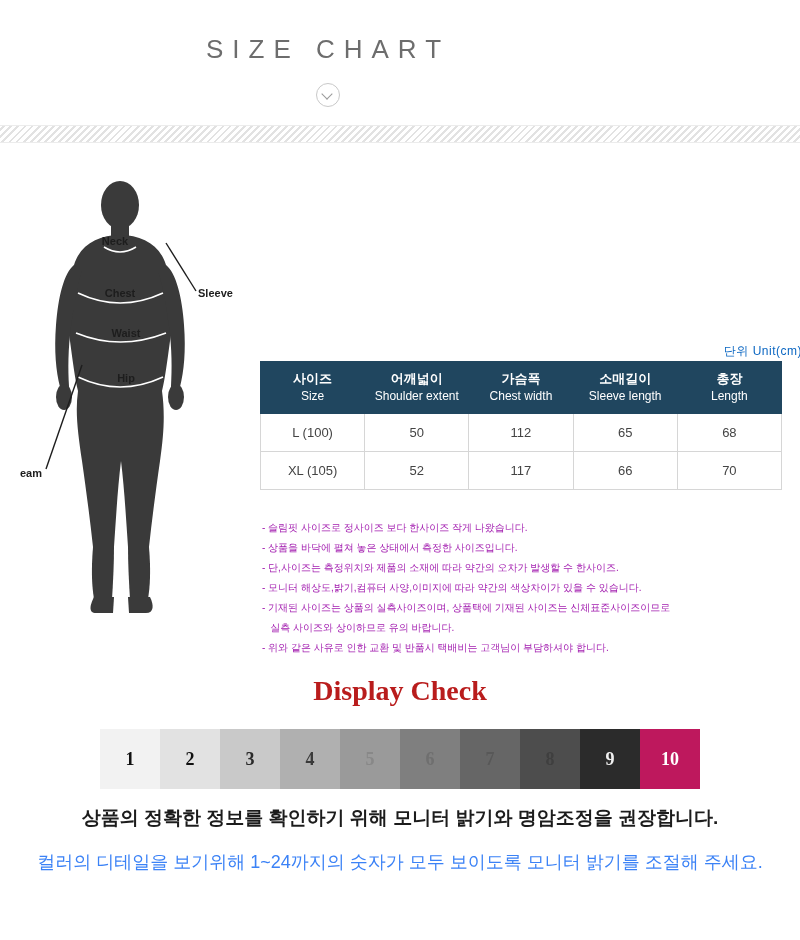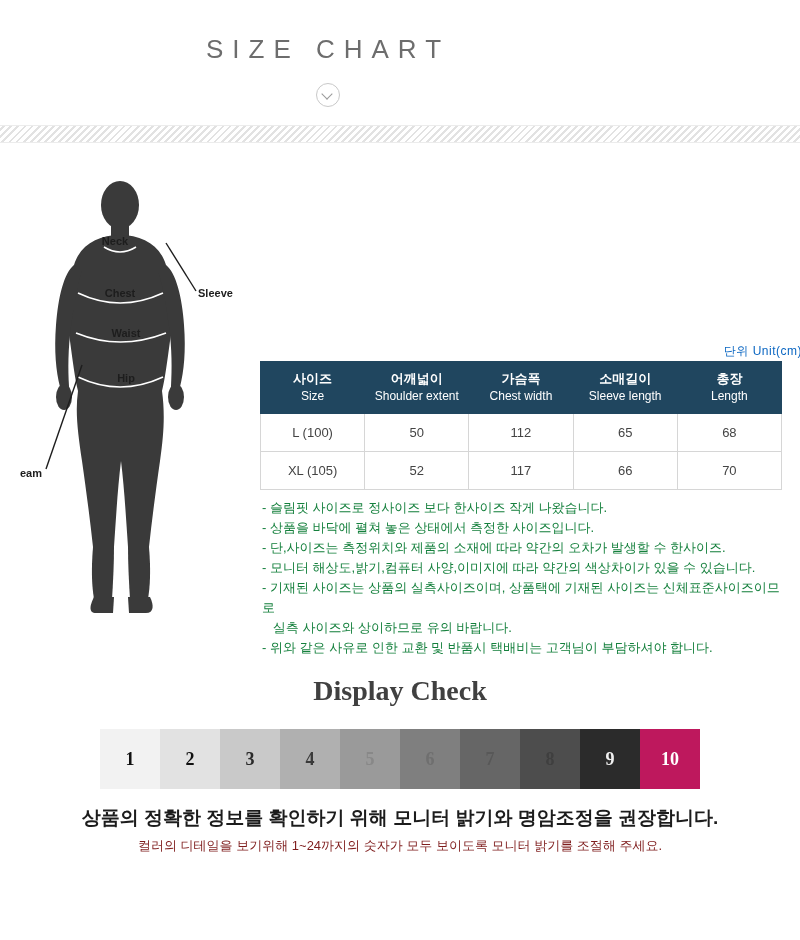--- a/index.html
+++ b/index.html
@@ -117,40 +117,40 @@
     text-align: center;
     font-size: 13px;
     color: #444;
     padding: 11px 2px;
   }
 
   
   .notes {
     position: absolute;
     left: 262px;
-    top: 355px;
+    top: 375px;
     width: 530px;
-    font-size: 13px;
-    color: #15803d;
+    font-size: 10px;
+    color: #a21caf;
     line-height: 20px;
   }
   .notes .note {
     white-space: pre-wrap;
   }
 
   
   .display-check {
     width: 800px;
     text-align: center;
     margin-top: 10px;
   }
   .dc-title {
     font-size: 28px;
     font-weight: bold;
-    color: #404040;
+    color: #b91c1c;
     font-family: "Liberation Serif", serif;
     margin: 0;
     padding-top: 2px;
   }
   .swatches {
     margin: 22px auto 0 auto;
     width: 600px;
     height: 60px;
     display: flex;
   }
@@ -163,23 +163,23 @@
     font-weight: bold;
     font-family: "Liberation Serif", serif;
   }
   .dc-caption1 {
     margin-top: 16px;
     font-size: 19px;
     font-weight: bold;
     color: #1c1c1c;
   }
   .dc-caption2 {
-    margin-top: 6px;
-    font-size: 13px;
-    color: #7f1d1d;
+    margin-top: 19px;
+    font-size: 18px;
+    color: #3b82f6;
   }
 
   .fig-label {
     font-family: "Liberation Sans", sans-serif;
     font-size: 11px;
     fill: #1d1d1d;
     font-weight: bold;
   }
 </style>
 </head>

